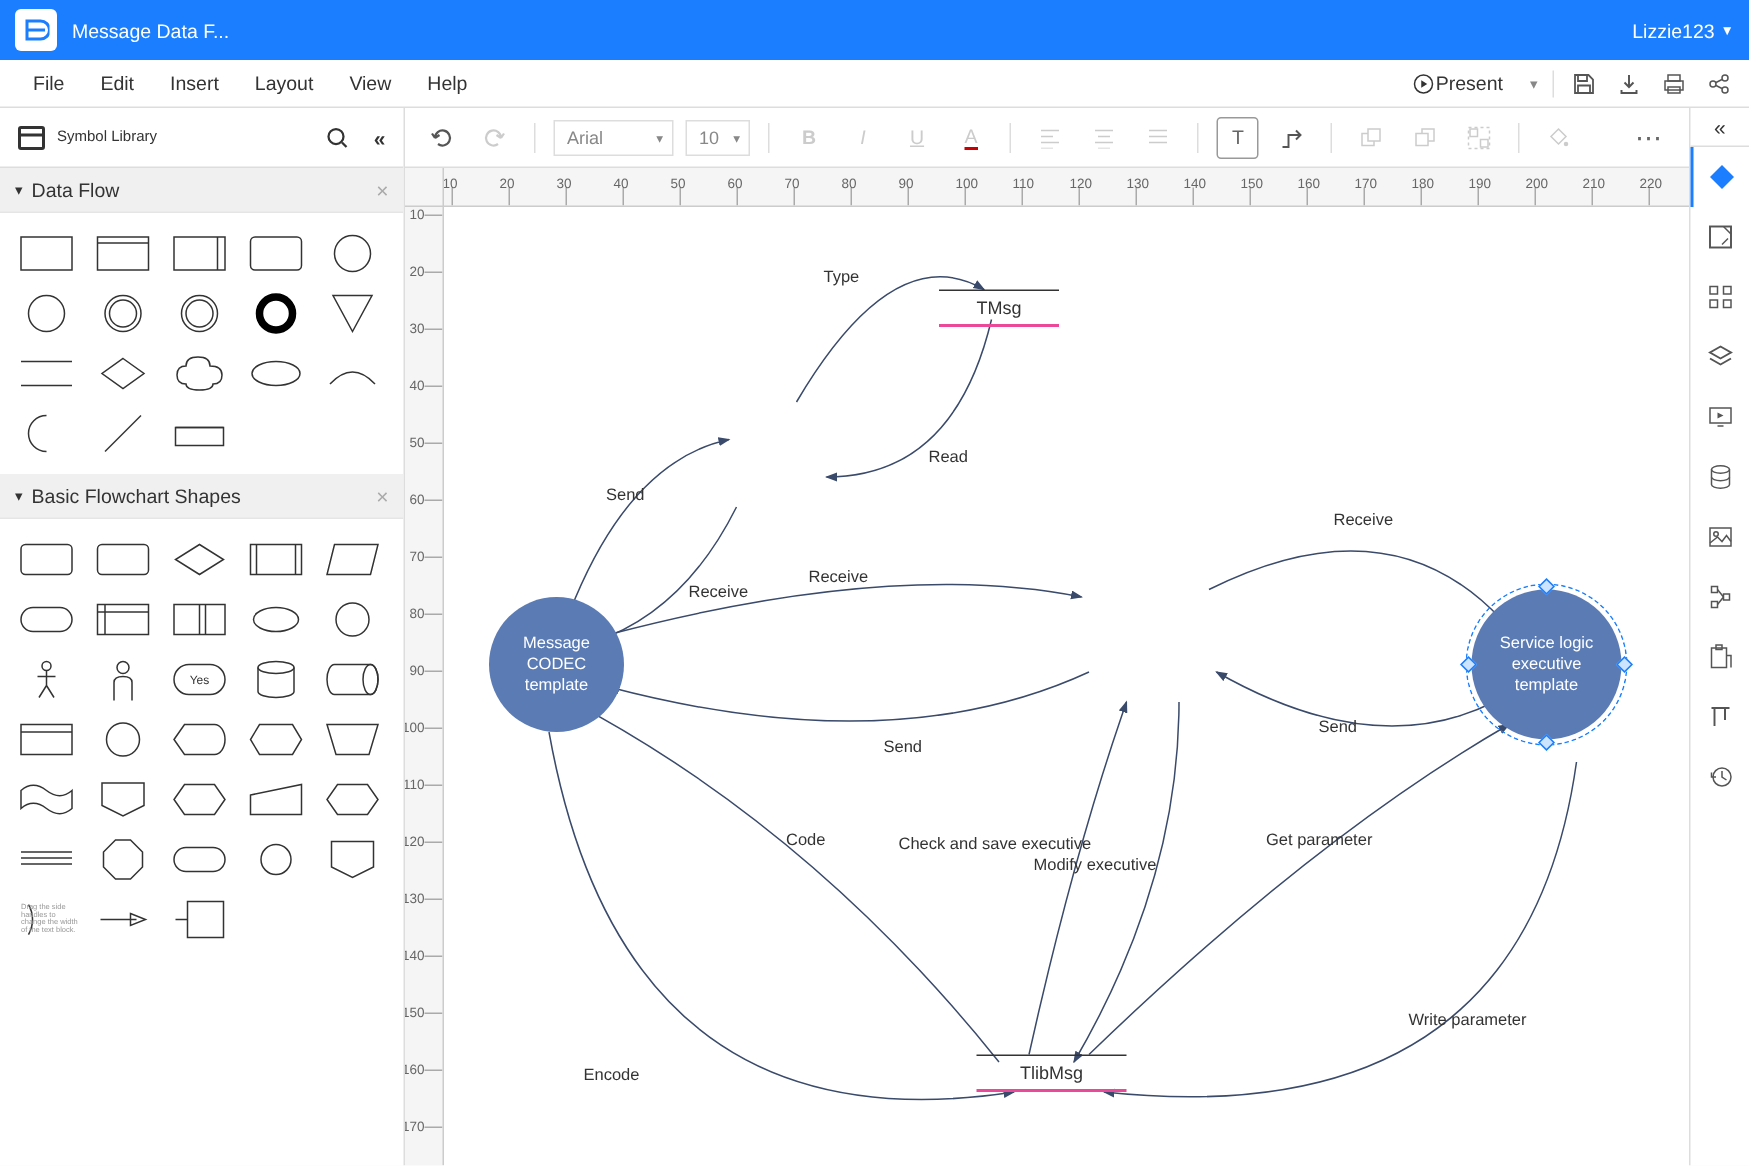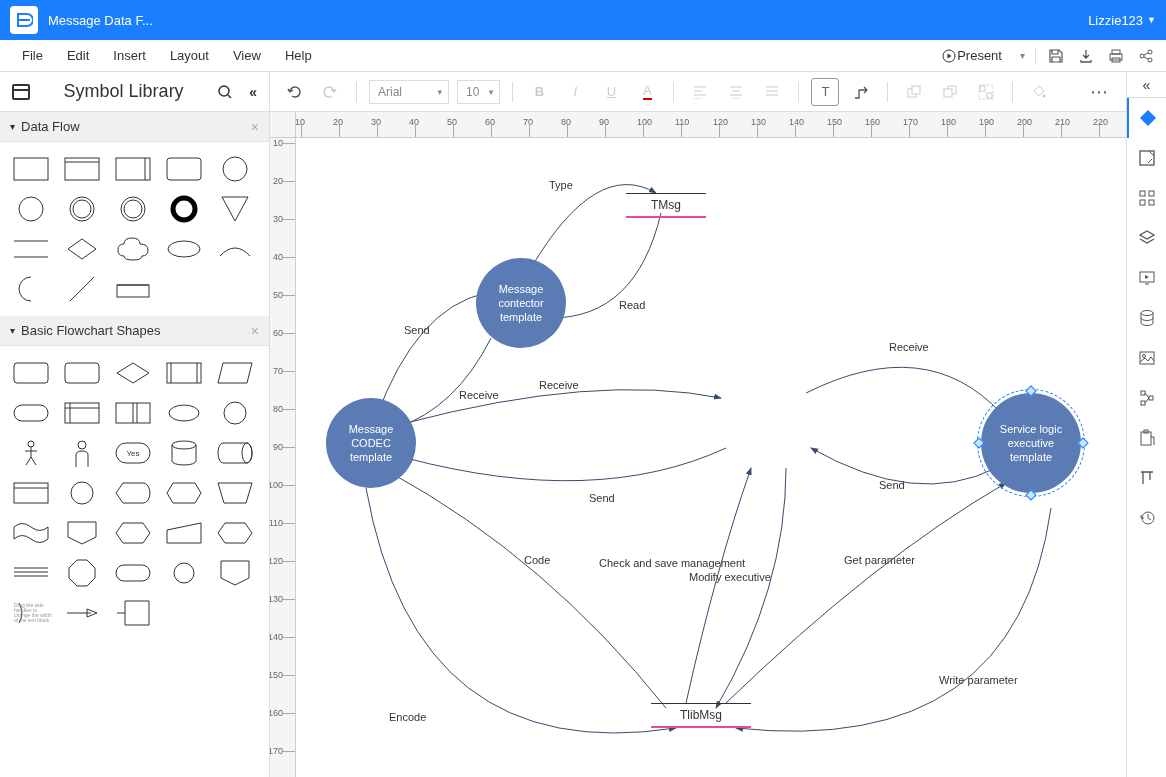--- a/index.html
+++ b/index.html
@@ -22,21 +22,21 @@
 .menubar .dropdown-caret { font-size: 10px; color: #888; }
 
 
 .main { display: flex; height: 705px; }
 
 
 .sidebar { width: 270px; border-right: 1px solid #ddd; background: #fff; display: flex; flex-direction: column; overflow: hidden; }
 .sidebar-header { height: 40px; border-bottom: 1px solid #ddd; display: flex; align-items: center; padding: 0 12px; gap: 8px; }
 .sidebar-header .lib-icon { width: 18px; height: 16px; border: 2px solid #333; border-radius: 2px; position: relative; }
 .sidebar-header .lib-icon::before { content: ''; position: absolute; top: 3px; left: 0; right: 0; height: 2px; background: #333; }
-.sidebar-header .title { flex: 1; font-size: 18px; text-align: center; }
+.sidebar-header .title { flex: 1; font-size: 10px; }
 .sidebar-header .search-icon, .sidebar-header .collapse-icon { cursor: pointer; color: #333; }
 
 .section-header { height: 30px; background: #f0f0f0; display: flex; align-items: center; padding: 0 10px; font-size: 13px; cursor: pointer; border-bottom: 1px solid #e5e5e5; }
 .section-header .caret { margin-right: 6px; font-size: 10px; }
 .section-header .close-x { margin-left: auto; color: #aaa; font-size: 14px; cursor: pointer; }
 
 .shapes-grid { padding: 10px; display: grid; grid-template-columns: repeat(5, 1fr); gap: 6px; }
 .shape-cell { width: 42px; height: 34px; display: flex; align-items: center; justify-content: center; cursor: pointer; }
 .shape-cell svg { overflow: visible; }
 
@@ -656,23 +656,20 @@
 
             <path d="M390 565 Q 420 430 455 330" fill="none" stroke="#3a4a6b" stroke-width="1" marker-end="url(#arrow)"></path>
 
             <path d="M490 330 Q 490 450 420 570" fill="none" stroke="#3a4a6b" stroke-width="1" marker-end="url(#arrow)"></path>
 
             <path d="M430 565 Q 580 420 710 345" fill="none" stroke="#3a4a6b" stroke-width="1" marker-end="url(#arrow)"></path>
 
             <path d="M755 370 Q 720 620 440 590" fill="none" stroke="#3a4a6b" stroke-width="1" marker-end="url(#arrow)"></path>
           </svg>
 
-          <div class="node-circle" style="left:180px;top:120px;width:90px;height:90px">
-              <span>Message contector template</span>
-            </div>
           <div class="node-circle" style="left:30px;top:260px;width:90px;height:90px">
               <span>Message CODEC template</span>
             </div>
           <div class="node-circle selected" style="left:685px;top:255px;width:100px;height:100px">
             <span>Service logic executive template</span>
             <div class="sel-handle" style="top:-6px;left:46px"></div>
             <div class="sel-handle" style="bottom:-6px;left:46px"></div>
             <div class="sel-handle" style="left:-6px;top:46px"></div>
             <div class="sel-handle" style="right:-6px;top:46px"></div>
           </div>
@@ -682,21 +679,21 @@
 
           <div class="edge-label" style="left:250px;top:40px">Type</div>
           <div class="edge-label" style="left:320px;top:160px">Read</div>
           <div class="edge-label" style="left:105px;top:185px">Send</div>
           <div class="edge-label" style="left:160px;top:250px">Receive</div>
           <div class="edge-label" style="left:240px;top:240px">Receive</div>
           <div class="edge-label" style="left:290px;top:353px">Send</div>
           <div class="edge-label" style="left:590px;top:202px">Receive</div>
           <div class="edge-label" style="left:580px;top:340px">Send</div>
           <div class="edge-label" style="left:225px;top:415px">Code</div>
-          <div class="edge-label" style="left:300px;top:418px">Check and save management</div>
+          <div class="edge-label" style="left:300px;top:418px">Check and save executive</div>
           <div class="edge-label" style="left:390px;top:432px">Modify executive</div>
           <div class="edge-label" style="left:545px;top:415px">Get parameter</div>
           <div class="edge-label" style="left:90px;top:572px">Encode</div>
           <div class="edge-label" style="left:640px;top:535px">Write parameter</div>
         </div>
       </div>
     </div>
   </div>
 
   <div class="right-sidebar">

